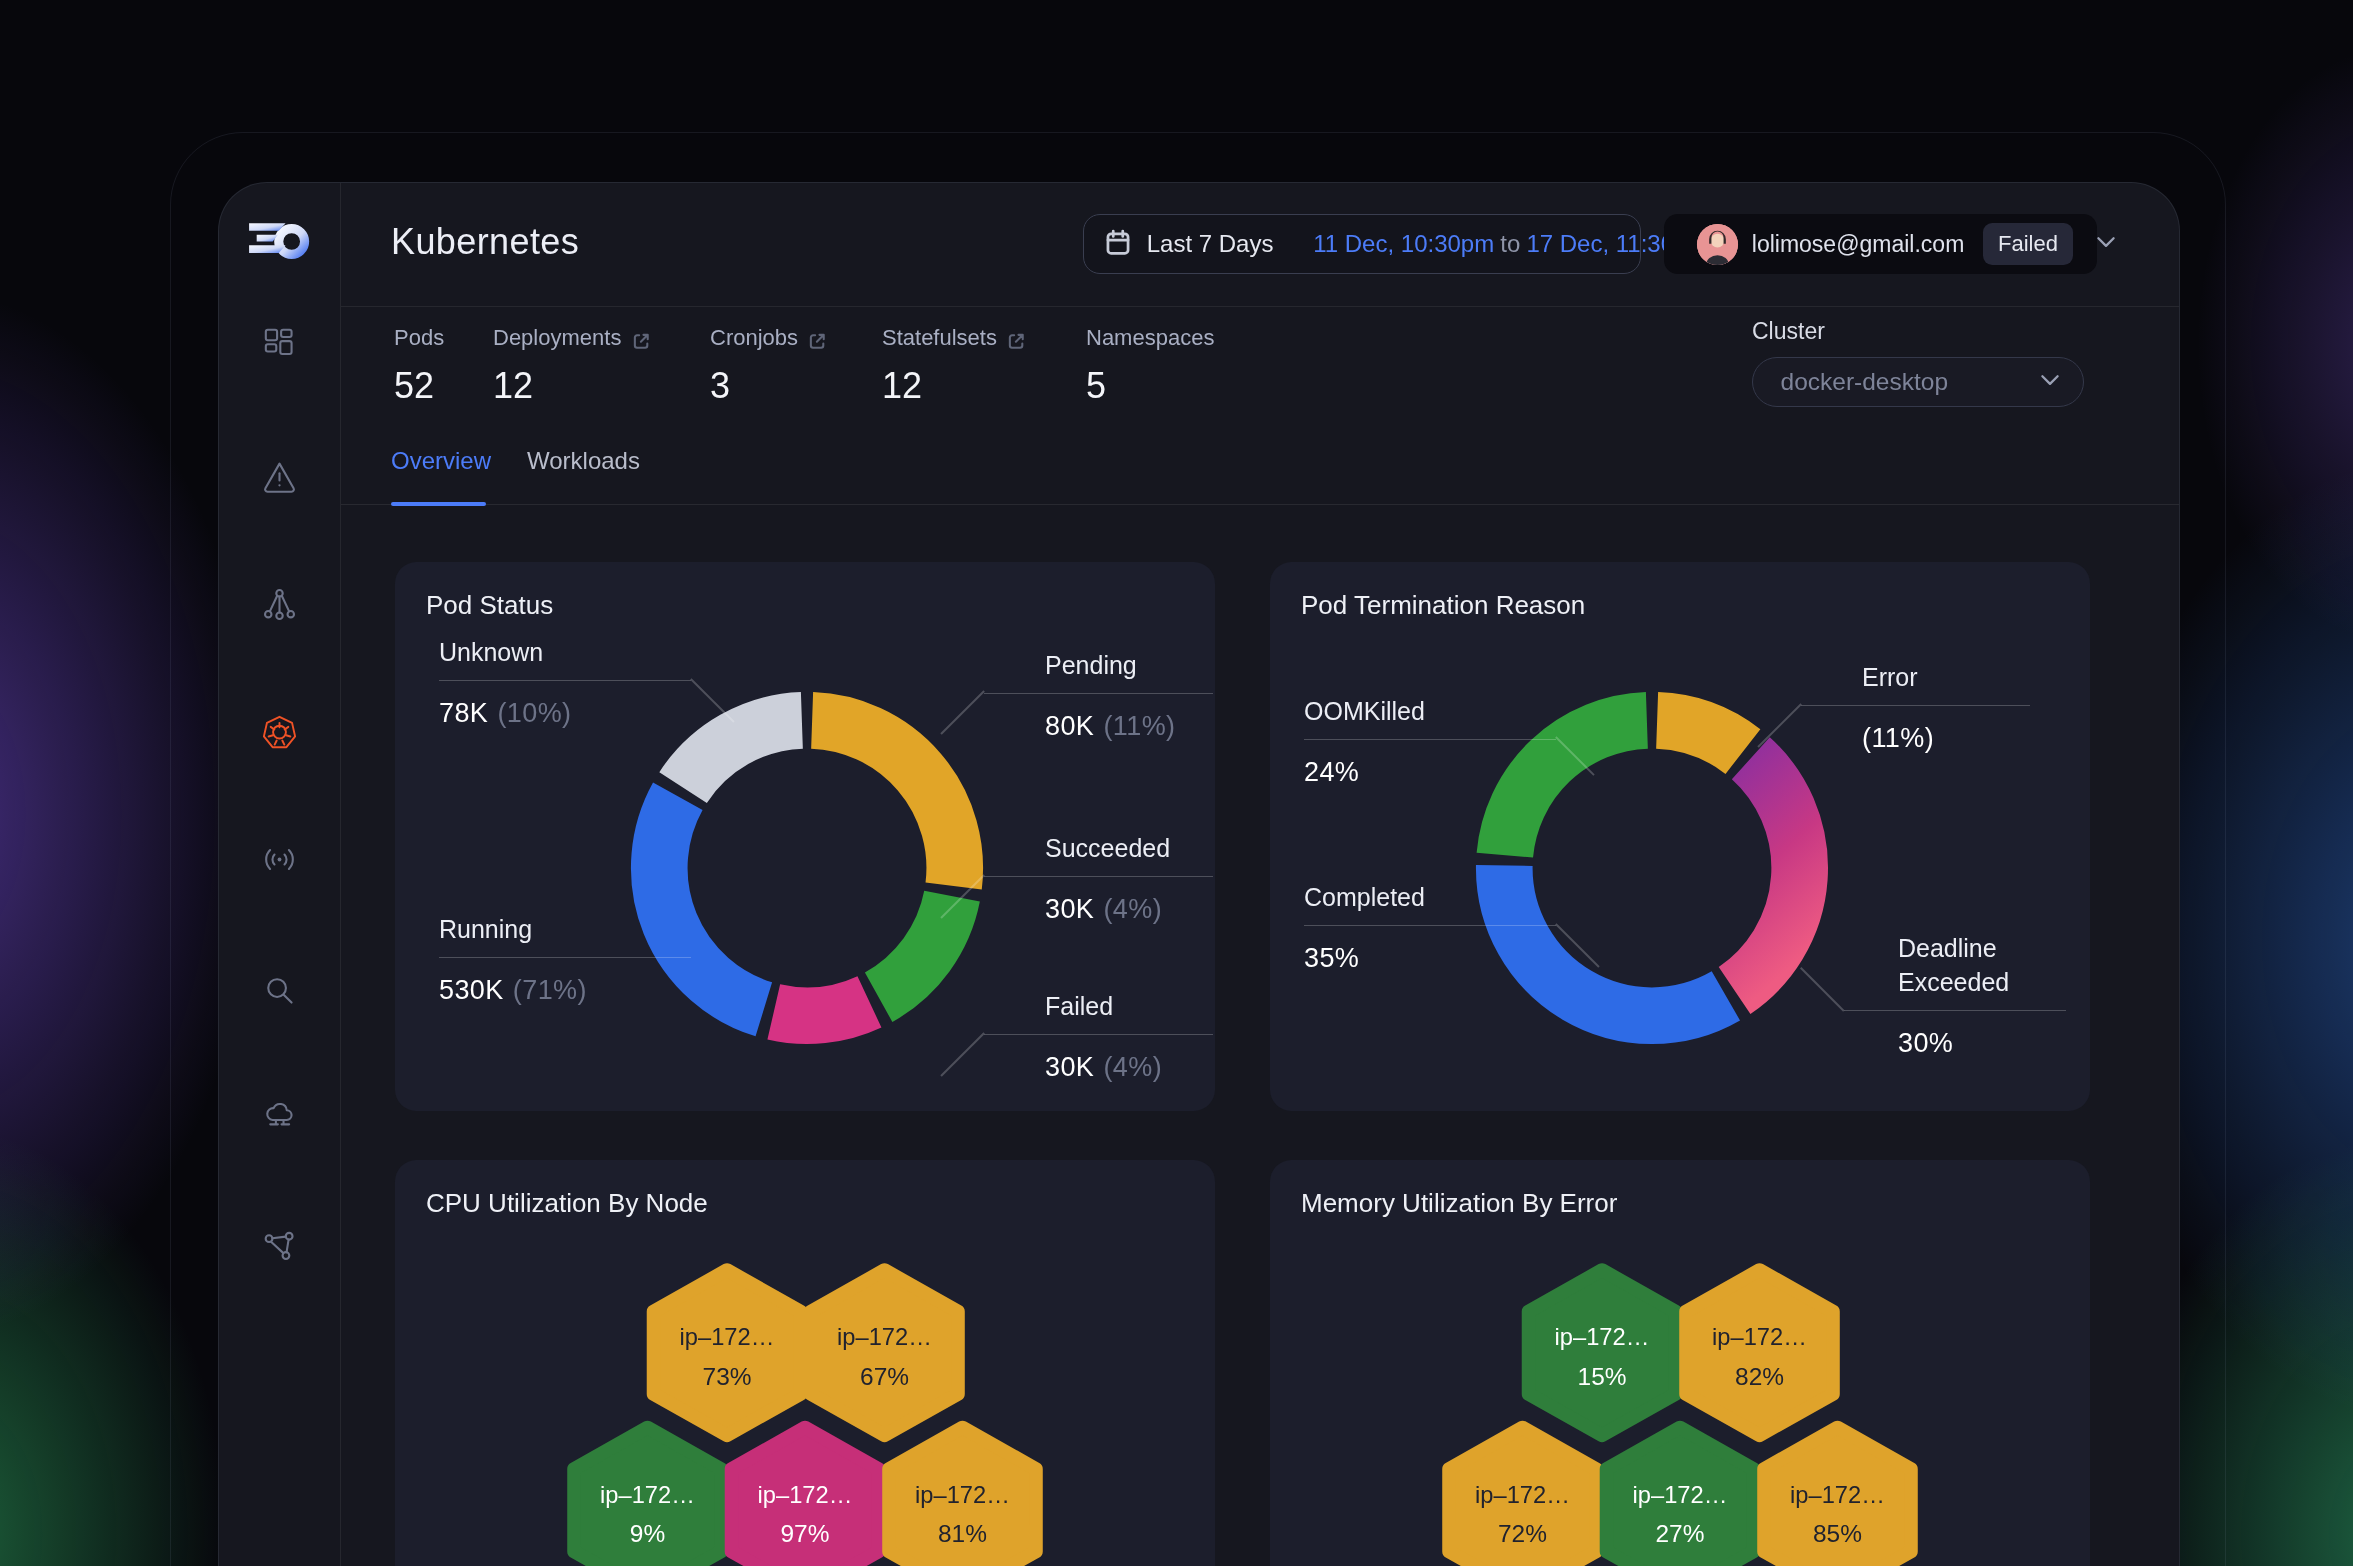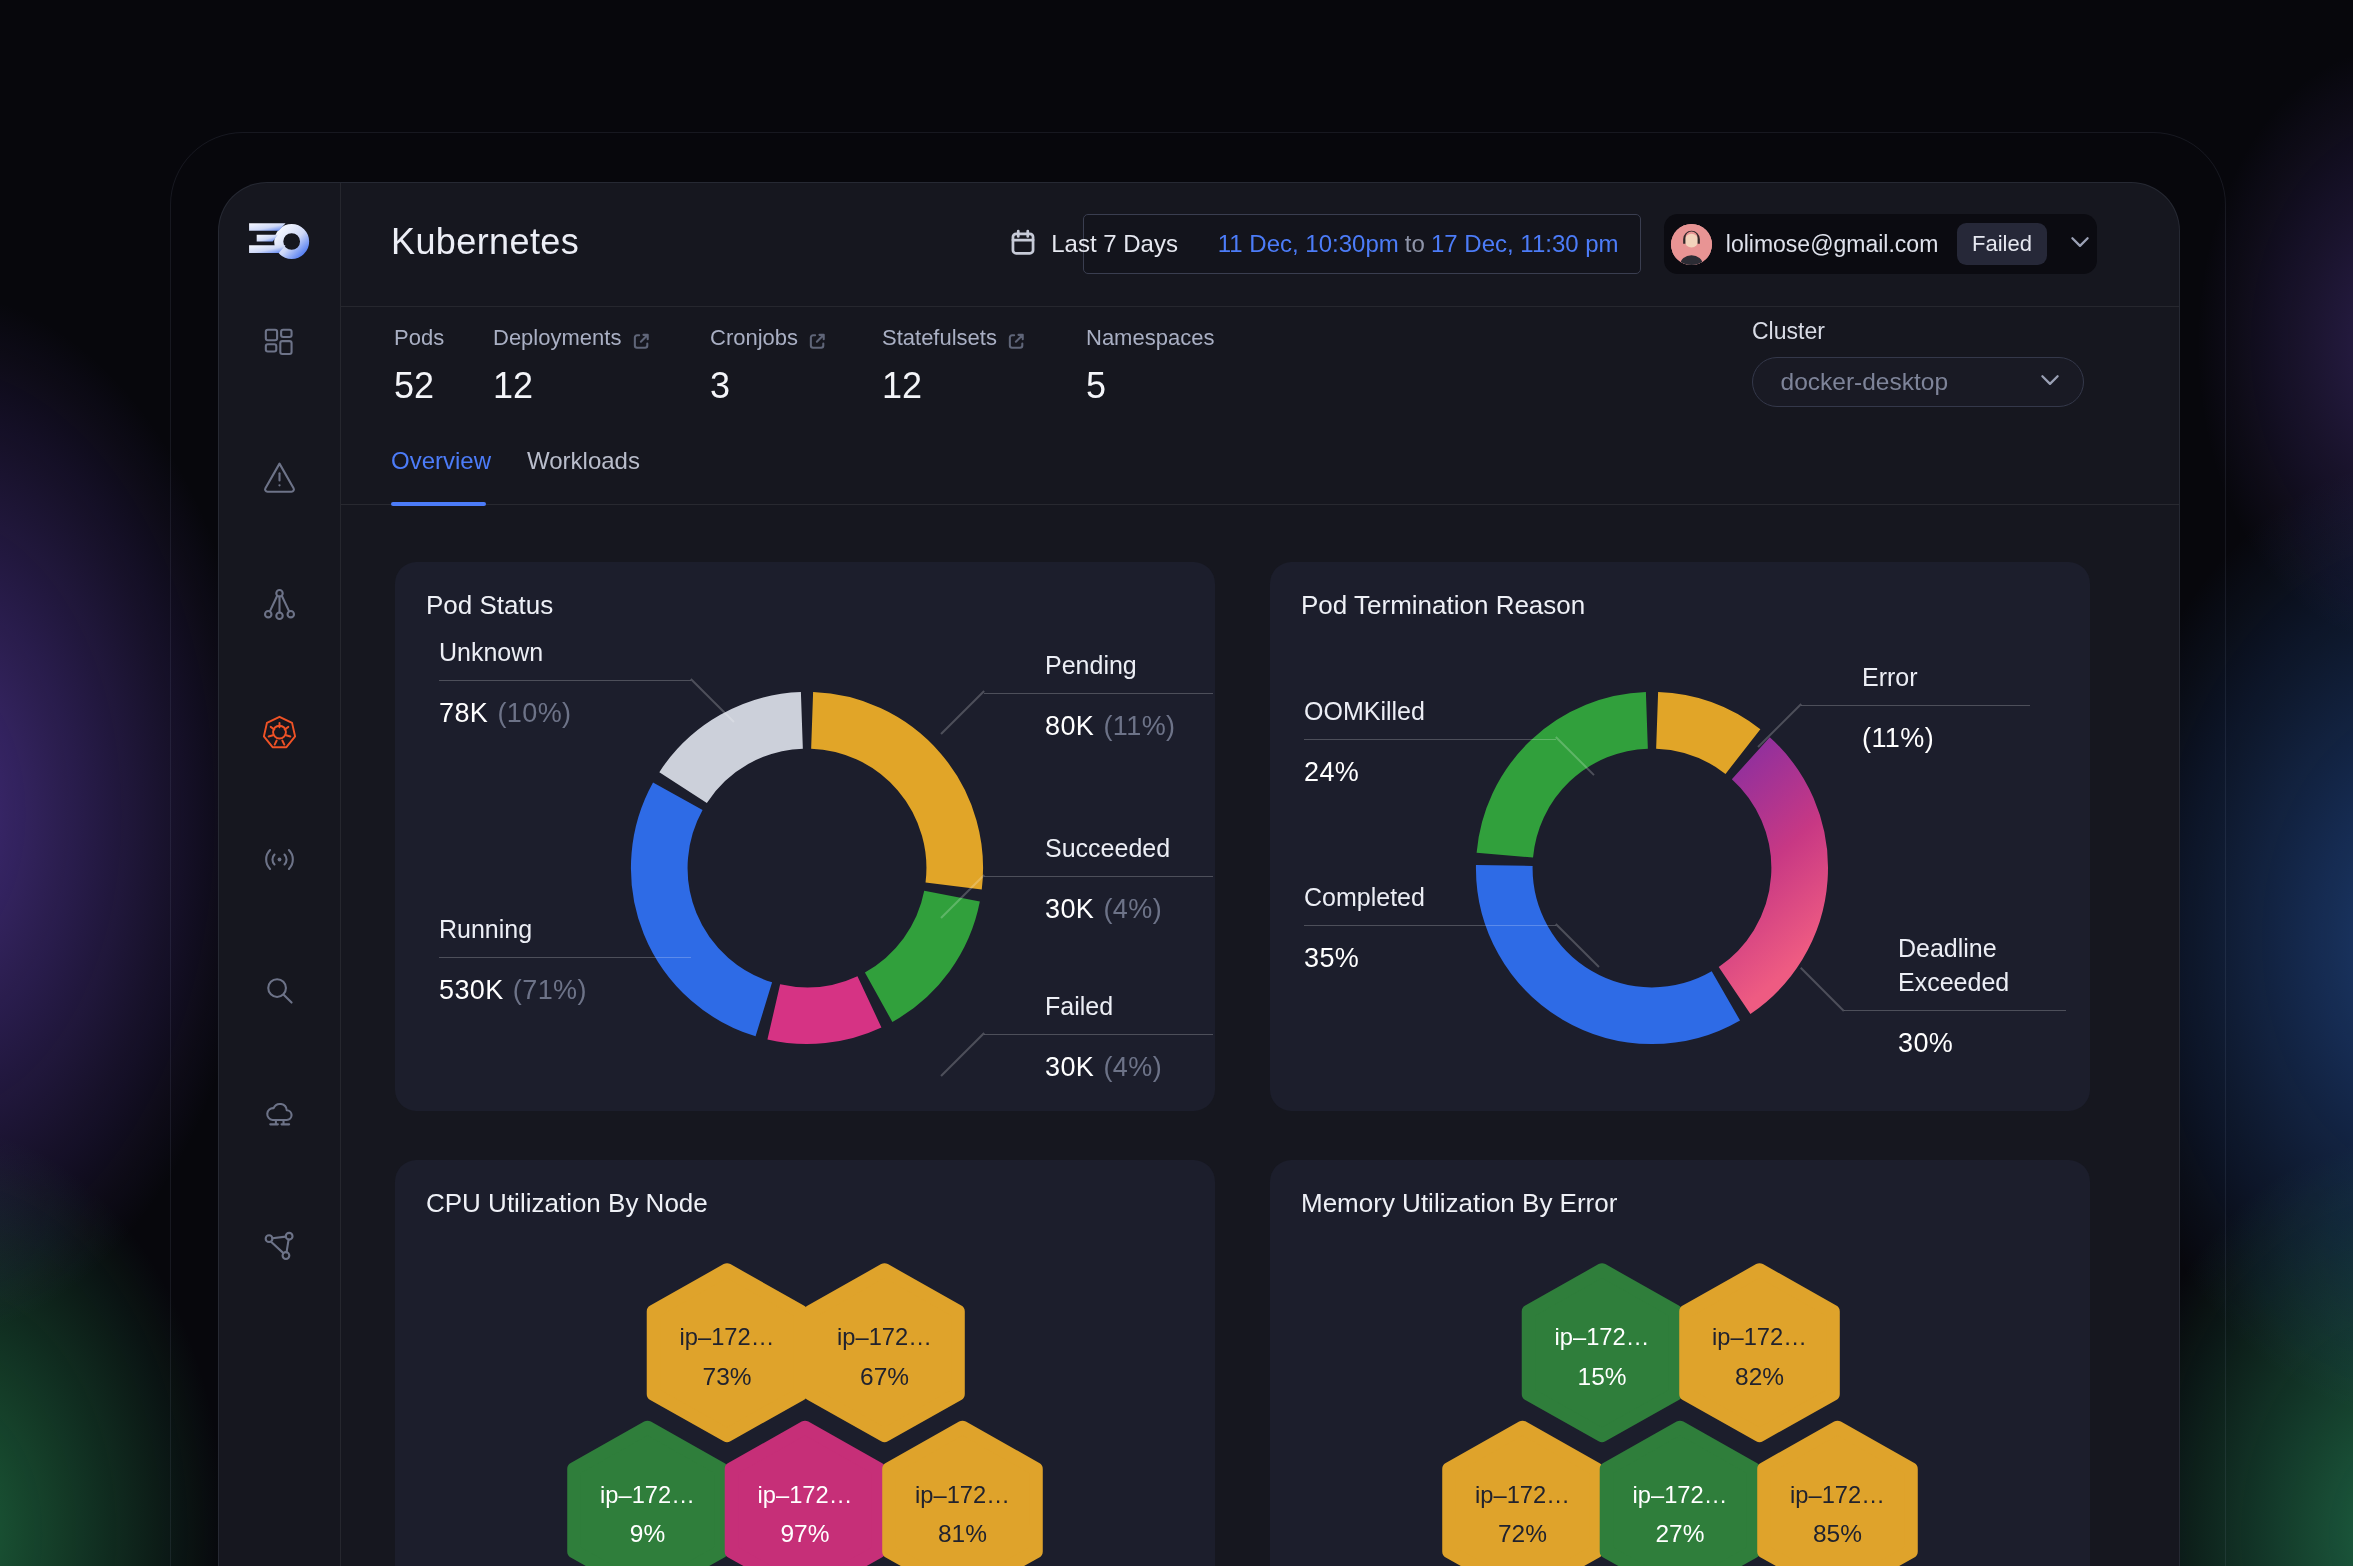--- a/index.html
+++ b/index.html
@@ -29,29 +29,29 @@
     border-right:0.8px solid rgba(255,255,255,.07); }
   .logo { position:absolute; left:0; right:0; top:31px; display:flex; justify-content:center; }
   .nav-item { position:absolute; left:0; right:0; display:flex; justify-content:center; cursor:pointer; }
   .nav-item svg { width:37px; height:37px; stroke:#6d7388; fill:none; stroke-width:2.6; stroke-linecap:round; stroke-linejoin:round; }
   .nav-item.active svg { stroke:#ef5226; }
   
   .content { position:absolute; left:122px; top:0; right:0; bottom:0; }
   .hdr { position:absolute; left:0; right:0; top:0; height:124px; border-bottom:0.8px solid rgba(255,255,255,.07); }
   .page-title { position:absolute; left:50px; top:38px; font-size:36px; font-weight:500; letter-spacing:0.4px; color:#eceef6; }
   .datectl { position:absolute; left:742px; top:31px; width:558px; height:60px;
-    border:1.5px solid #3a3e50; border-radius:5px; background:#13141c;
-    display:flex; align-items:center; padding:0 21.4px; gap:15.3px; cursor:pointer;justify-content:flex-end; }
+    border:1.5px solid #3a3e50; border-radius:17px; background:#13141c;
+    display:flex; align-items:center; padding:0 21.4px; gap:15.3px; cursor:pointer; }
   .datectl .cal svg { width:26px; height:27.5px; stroke:#c7cbd8; fill:none; stroke-width:2.6; stroke-linecap:round; }
   .datectl .preset { font-size:24px; color:#e6e8f0; white-space:nowrap; }
   .datectl .vsep { width:1.5px; height:34px; background:#3a3e50; margin:0 4.6px; }
   .datectl .range { font-size:24px; color:#4c7cf8; white-space:nowrap; }
   .datectl .range .join { color:#8e94a8; padding:0 6.1px; }
   .userpill { position:absolute; left:1323px; top:31px; width:433px; height:60px;
-    background:#0b0b11; border-radius:13.8px; display:flex; align-items:center; padding:0 7px; gap:13.8px; cursor:pointer; }
+    background:#0b0b11; border-radius:13.8px; display:flex; align-items:center; padding:0 33px; gap:13.8px; cursor:pointer; }
   .avatar { width:41px; height:41px; border-radius:50%; overflow:hidden; background:#eb9a9a; flex:none; }
   .userpill .email { font-size:23px; color:#dfe2ec; white-space:nowrap; }
   .orgbadge { background:#262838; border-radius:9.2px; padding:7.6px 15.3px; font-size:22px; color:#e6e8f0; margin-left:4.6px; }
   .userpill .chev svg, .selbox .chev svg { width:20px; height:12.2px; stroke:#9aa0b4; fill:none; stroke-width:3; stroke-linecap:round; stroke-linejoin:round; }
   .userpill .chev { margin-left:9.2px; }
   
   .stats { position:absolute; left:0; right:0; top:124px; height:111px; }
   .stat { position:absolute; top:18.4px; }
   .stat .lab { font-size:22px; color:#a9afc3; display:flex; align-items:flex-end; gap:9.2px; }
   .stat .lab svg { width:20.6px; height:20.6px; stroke:#5f6578; fill:none; stroke-width:2.4; stroke-linecap:round; stroke-linejoin:round; }

